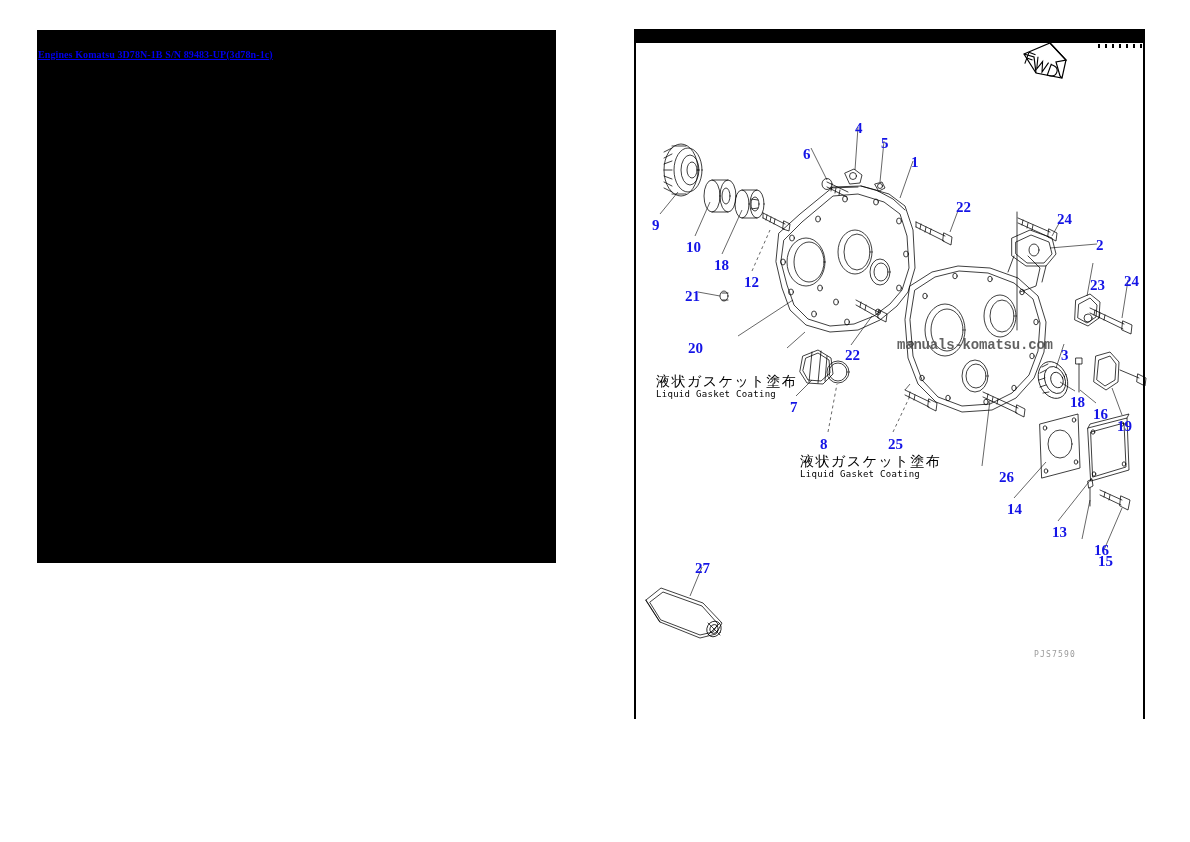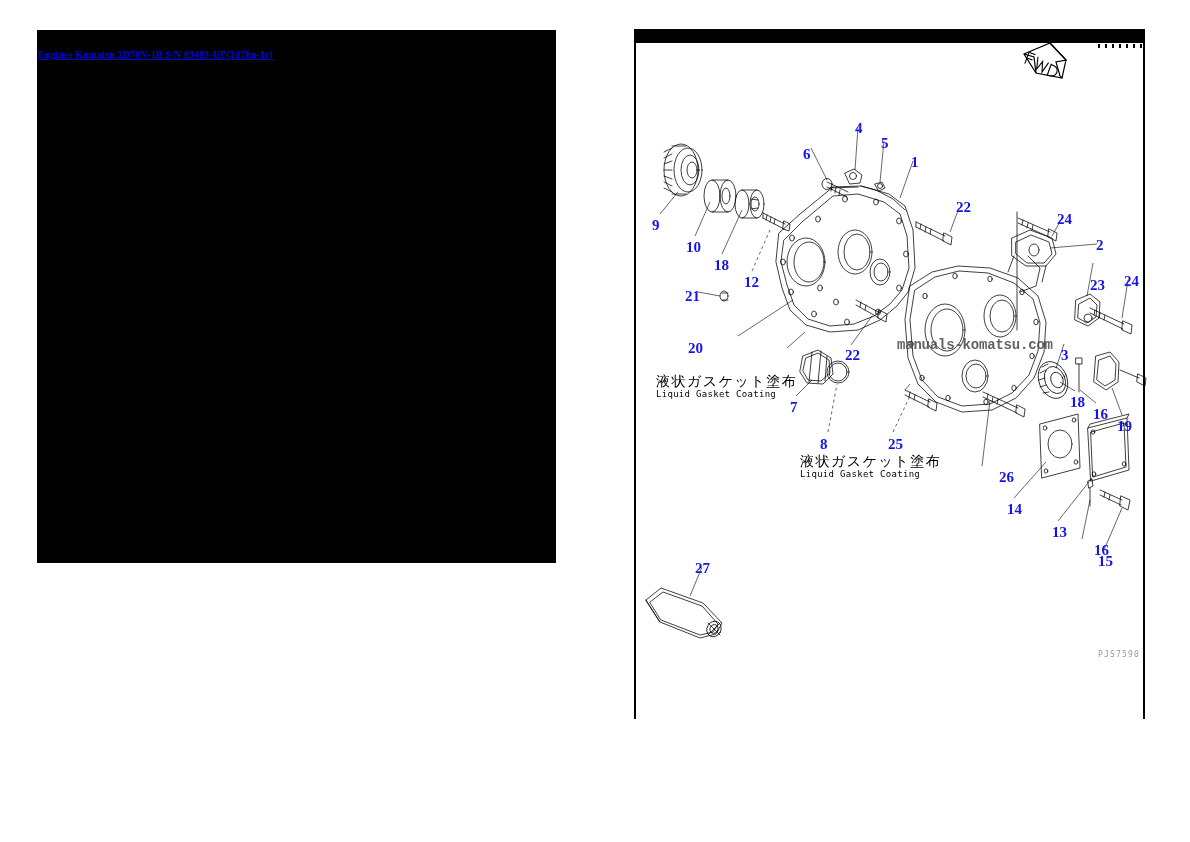--- a/index.html
+++ b/index.html
@@ -135,21 +135,21 @@
     color: #4d4d4d;
     opacity: 0.88;
     letter-spacing: -0.2px;
     white-space: nowrap;
     z-index: 7;
   }
 
   
   #page-code {
     position: absolute;
-    left: 1098px;
+    left: 1034px;
     top: 650px;
     font-family: "DejaVu Sans Mono", monospace;
     font-size: 8px;
     color: #9a9a9a;
     letter-spacing: 1.2px;
     white-space: nowrap;
     z-index: 6;
   }
 
   

